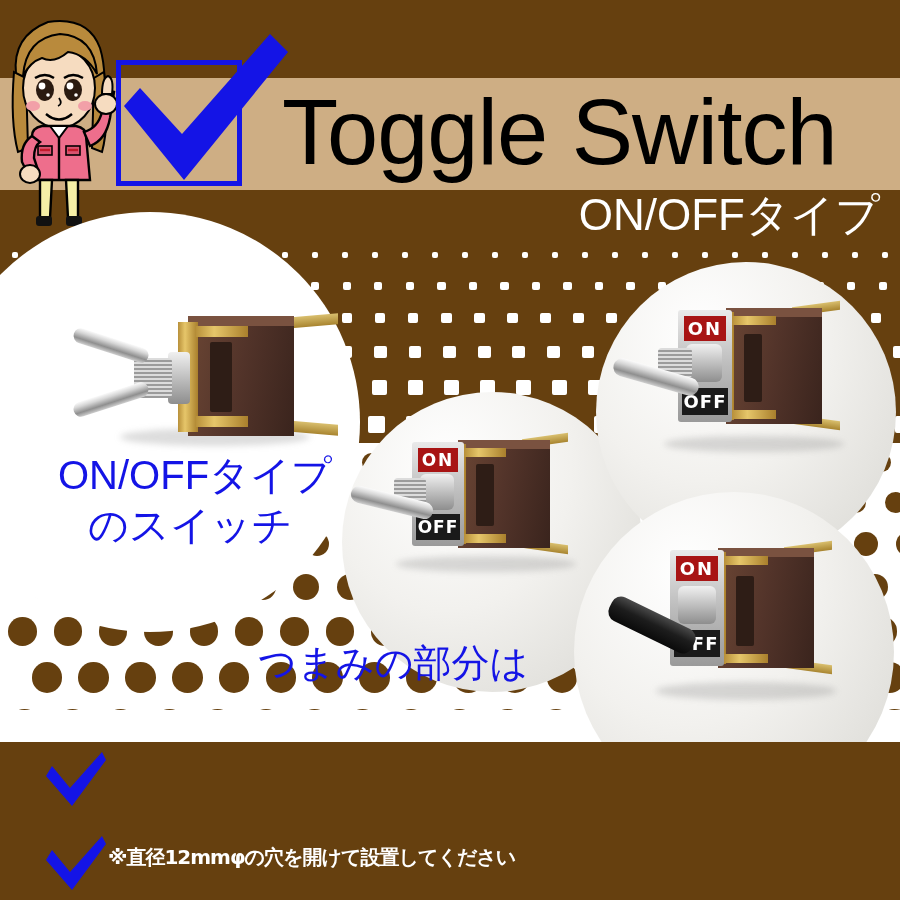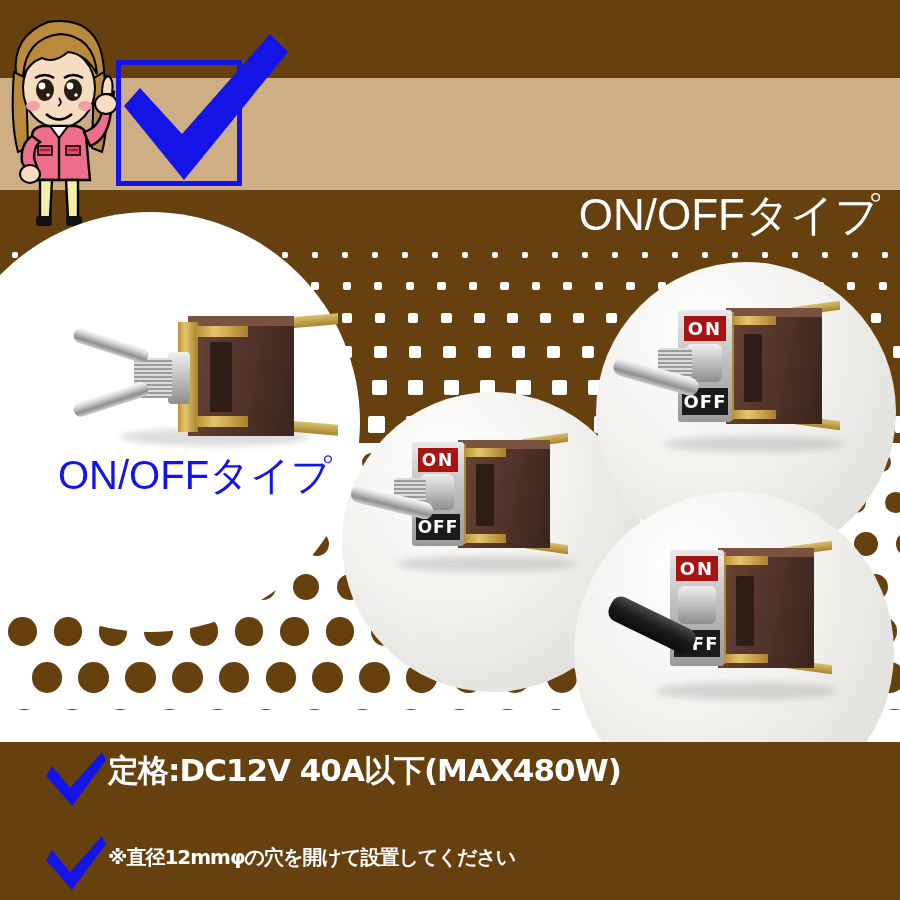--- a/index.html
+++ b/index.html
@@ -128,20 +128,21 @@
     </svg>
   </div>
 
   <div class="chk-box"></div>
   <div class="chk-mark">
     <svg width="170" height="160" viewBox="0 0 170 160">
       <path d="M4 76 L20 58 L62 104 L150 4 L168 22 L64 150 Z" fill="#1414E6"></path>
     </svg>
   </div>
 
+  <div class="title">Toggle Switch</div>
   <div class="subtitle">ON/OFFタイプ</div>
 
   <div class="dots">
     <div id="dotfield">
         <div class="dotrow" style="top: 0px; height: 30px; background: rgb(102, 64, 15);">
           <div class="dot" style="width: 6px; height: 6px; left: 12px; top: 12px; background: rgb(255, 255, 255); border-radius: 2px;"></div>
           <div class="dot" style="width: 6px; height: 6px; left: 42px; top: 12px; background: rgb(255, 255, 255); border-radius: 2px;"></div>
           <div class="dot" style="width: 6px; height: 6px; left: 72px; top: 12px; background: rgb(255, 255, 255); border-radius: 2px;"></div>
           <div class="dot" style="width: 6px; height: 6px; left: 102px; top: 12px; background: rgb(255, 255, 255); border-radius: 2px;"></div>
           <div class="dot" style="width: 6px; height: 6px; left: 132px; top: 12px; background: rgb(255, 255, 255); border-radius: 2px;"></div>
@@ -547,29 +548,30 @@
     <div class="sw-brass" style="left:108px;top:114px;width:44px;height:9px;"></div>
     <div class="sw-slot" style="left:120px;top:36px;width:18px;height:70px;"></div>
     <div class="sw-plate" style="left:54px;top:10px;width:54px;height:116px;"></div>
     <div class="sw-on" style="left:60px;top:16px;width:42px;height:25px;font-size:18px;line-height:25px;letter-spacing:2px;">ON</div>
     <div class="sw-off" style="left:58px;top:90px;width:46px;height:27px;font-size:18px;line-height:27px;letter-spacing:1px;">OFF</div>
     <div class="sw-nut" style="left:62px;top:46px;width:38px;height:38px;border-radius:6px;"></div>
     <div class="sw-lever-blk" style="left:-10px;top:72px;width:92px;height:26px;transform:rotate(26deg);"></div>
   </div>
 
   <div class="bluetext cap-left1">ON/OFFタイプ</div>
+  <div class="bluetext cap-left2">のスイッチ</div>
+  <div class="bluetext cap-mid1">つまみの部分は</div>
 
   <div class="specblock">
     <div class="spec-check" style="left:44px;top:10px;">
       <svg width="64" height="56" viewBox="0 0 64 56">
           <path d="M2 24 L8 14 L26 36 L58 0 L62 8 L28 54 Z" fill="#1414E6"></path>
         </svg>
     </div>
     <div class="spec-check" style="left:44px;top:94px;">
       <svg width="64" height="56" viewBox="0 0 64 56">
           <path d="M2 24 L8 14 L26 36 L58 0 L62 8 L28 54 Z" fill="#1414E6"></path>
         </svg>
     </div>
   </div>
-  <div class="spec-text spec1a">定格:DC12V 40A以下(MAX480W)</div>
   <div class="spec-text spec2">※直径12mmφの穴を開けて設置してください</div>
 
 </div>
 
 </body></html>

